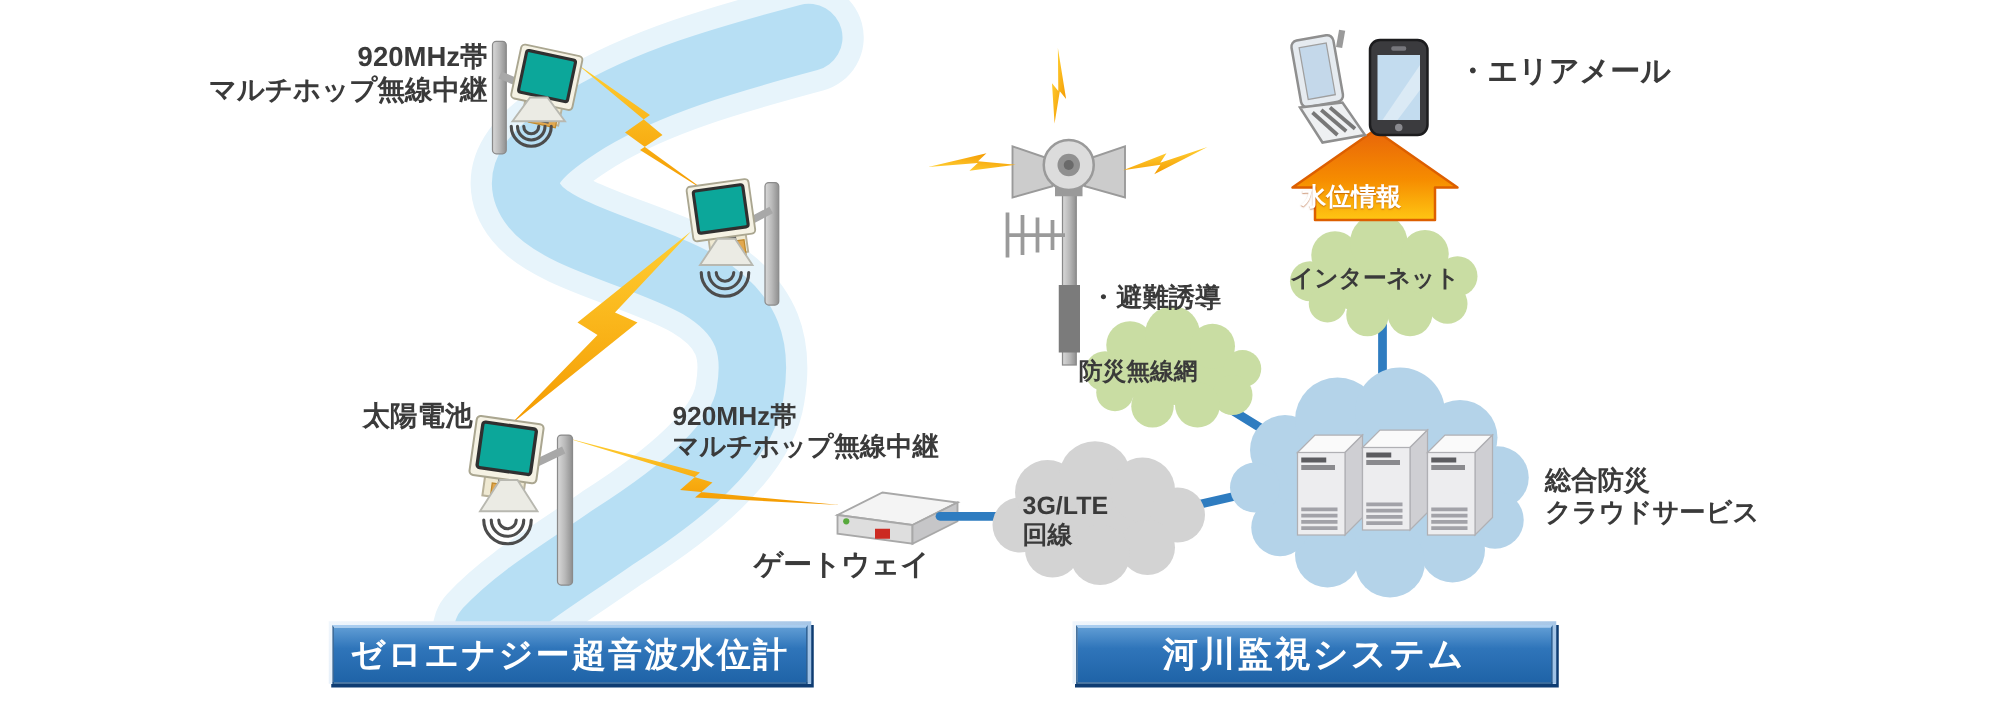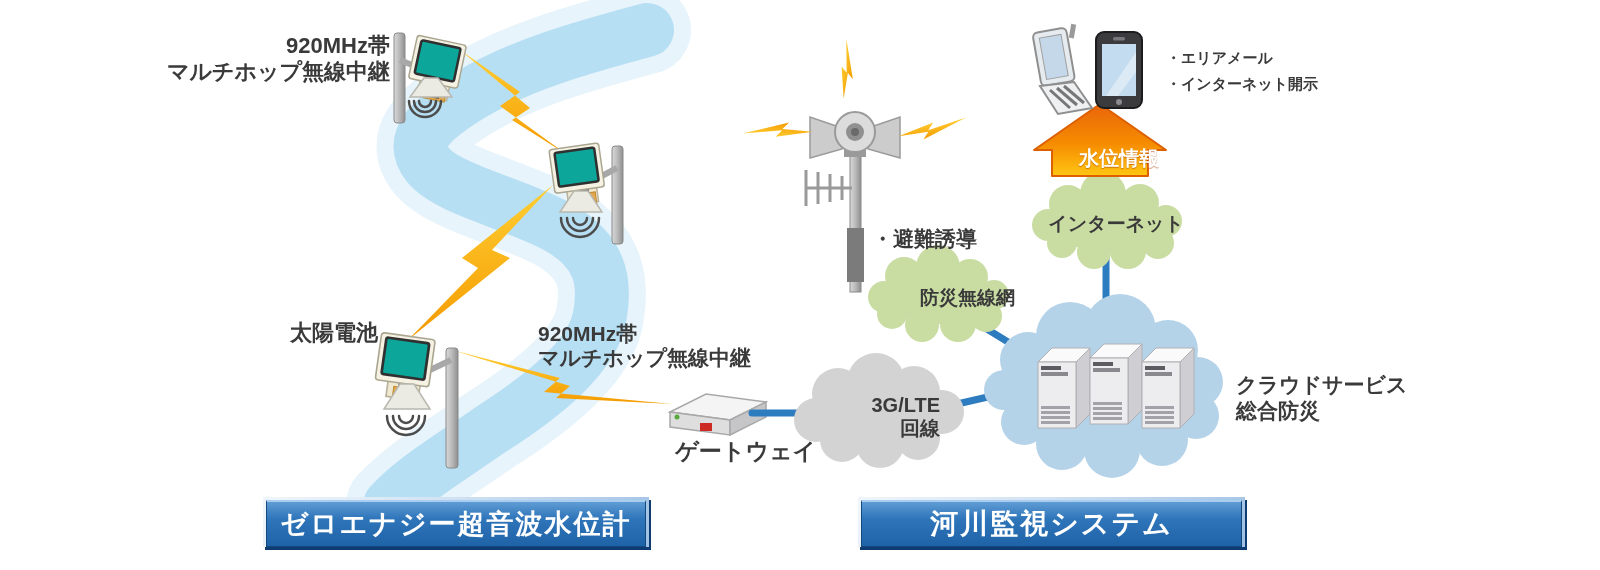--- a/index.html
+++ b/index.html
@@ -3,32 +3,32 @@
 <meta charset="utf-8">
 <style>
   html,body{margin:0;padding:0;background:#fff;}
   .canvas{
     position:relative;width:1600px;height:570px;background:#ffffff;
     font-family:"Liberation Sans","DejaVu Sans",sans-serif;overflow:hidden;padding-left:38px;
   }
   svg.layer{position:absolute;left:0;top:0;}
   .lbl{position:absolute;color:#3a3a3a;font-weight:bold;line-height:1.16;white-space:nowrap;}
   .r{text-align:right;}
-  .c{text-align:right;}
+  .c{text-align:left;}
   #lbl-relay-top{left:118px;top:33px;width:272px;font-size:22px;}
   #lbl-solar{left:232px;top:320px;width:146px;font-size:22px;}
   #lbl-zero{left:206px;top:382px;width:174px;font-size:23px;line-height:25px;}
   #lbl-relay-mid{left:538px;top:322px;font-size:21px;line-height:24px;}
-  #lbl-gateway{left:644px;top:438px;width:172px;font-size:23px;}
+  #lbl-gateway{left:603px;top:438px;width:172px;font-size:23px;}
   #lbl-3g{left:818px;top:394px;width:122px;font-size:20px;line-height:23px;}
   #lbl-bousai{left:863px;top:287px;width:152px;font-size:19px;}
   #lbl-internet{left:1032px;top:213px;width:152px;font-size:19px;}
   #lbl-service{left:1236px;top:372px;font-size:21px;line-height:26px;}
   #lbl-evac{left:872px;top:227px;font-size:21px;}
-  #lbl-mail{left:1166px;top:45px;font-size:15px;line-height:26px;}
+  #lbl-mail{left:1166px;top:45px;font-size:24px;line-height:26px;}
   #lbl-wli{left:1041px;top:147px;width:118px;font-size:20px;color:#ffffff;text-shadow:0 1px 1px rgba(160,60,0,.55);}
   .banner{
     position:absolute;top:497px;height:44px;padding:3px;
     background:linear-gradient(135deg,#f0f6fc 0%,#cfe1f3 45%,#9dc0e4 100%);
     box-shadow:2px 3px 0 #0e3c72;
   }
   .banner-inner{
     height:100%;display:flex;align-items:center;justify-content:center;
     background:linear-gradient(180deg,#5f9cd4 0%,#2f75ba 38%,#1f63a7 100%);
     border:1px solid #12497f;border-top:2px solid #a9cdf0;
@@ -283,29 +283,28 @@
   <div class="lbl c" id="lbl-3g">
     <div>3G/LTE</div>
     <div>回線</div>
   </div>
 
   <div class="lbl c" id="lbl-bousai">防災無線網</div>
 
   <div class="lbl c" id="lbl-internet">インターネット</div>
 
   <div class="lbl" id="lbl-service">
+    <div>総合防災</div>
     <div>クラウドサービス</div>
-    <div>総合防災</div>
   </div>
 
   <div class="lbl" id="lbl-evac">・避難誘導</div>
 
   <div class="lbl" id="lbl-mail">
     <div>・エリアメール</div>
-    <div>・インターネット開示</div>
   </div>
 
   <div class="lbl c" id="lbl-wli">水位情報</div>
 
   <div class="banner" id="banner-left">
     <div class="banner-inner">ゼロエナジー超音波水位計</div>
   </div>
   <div class="banner" id="banner-right">
     <div class="banner-inner">河川監視システム</div>
   </div>

